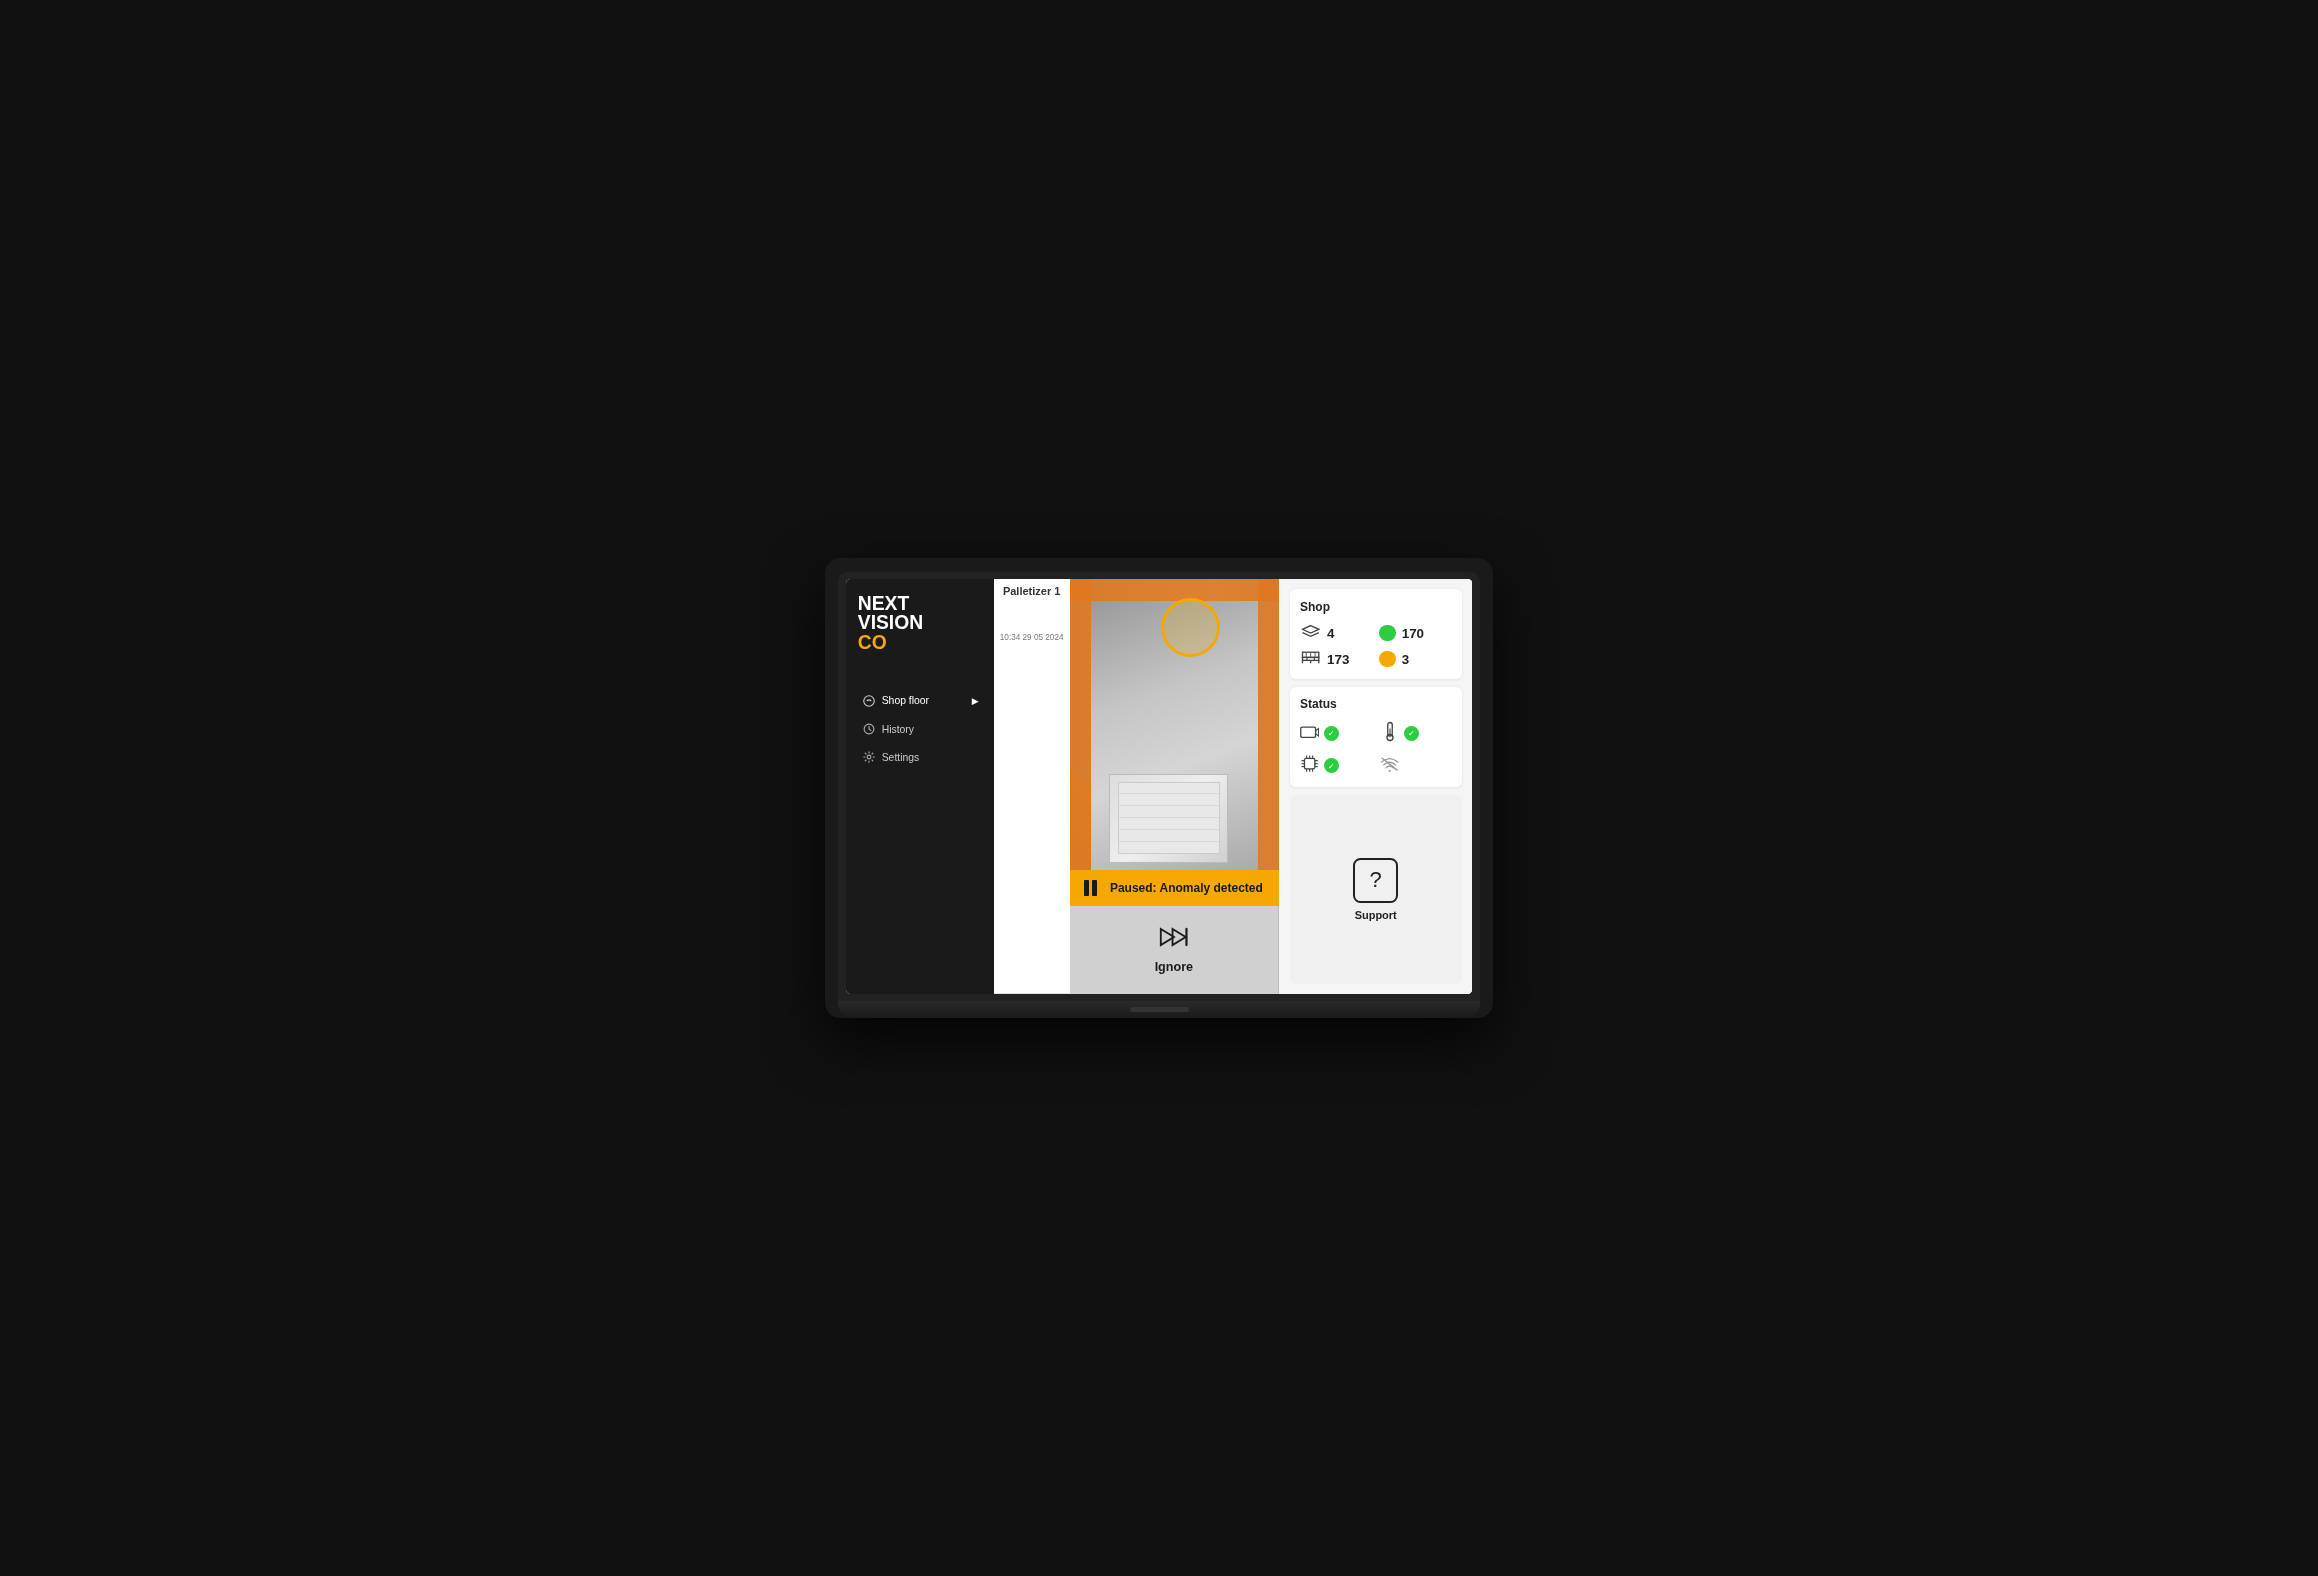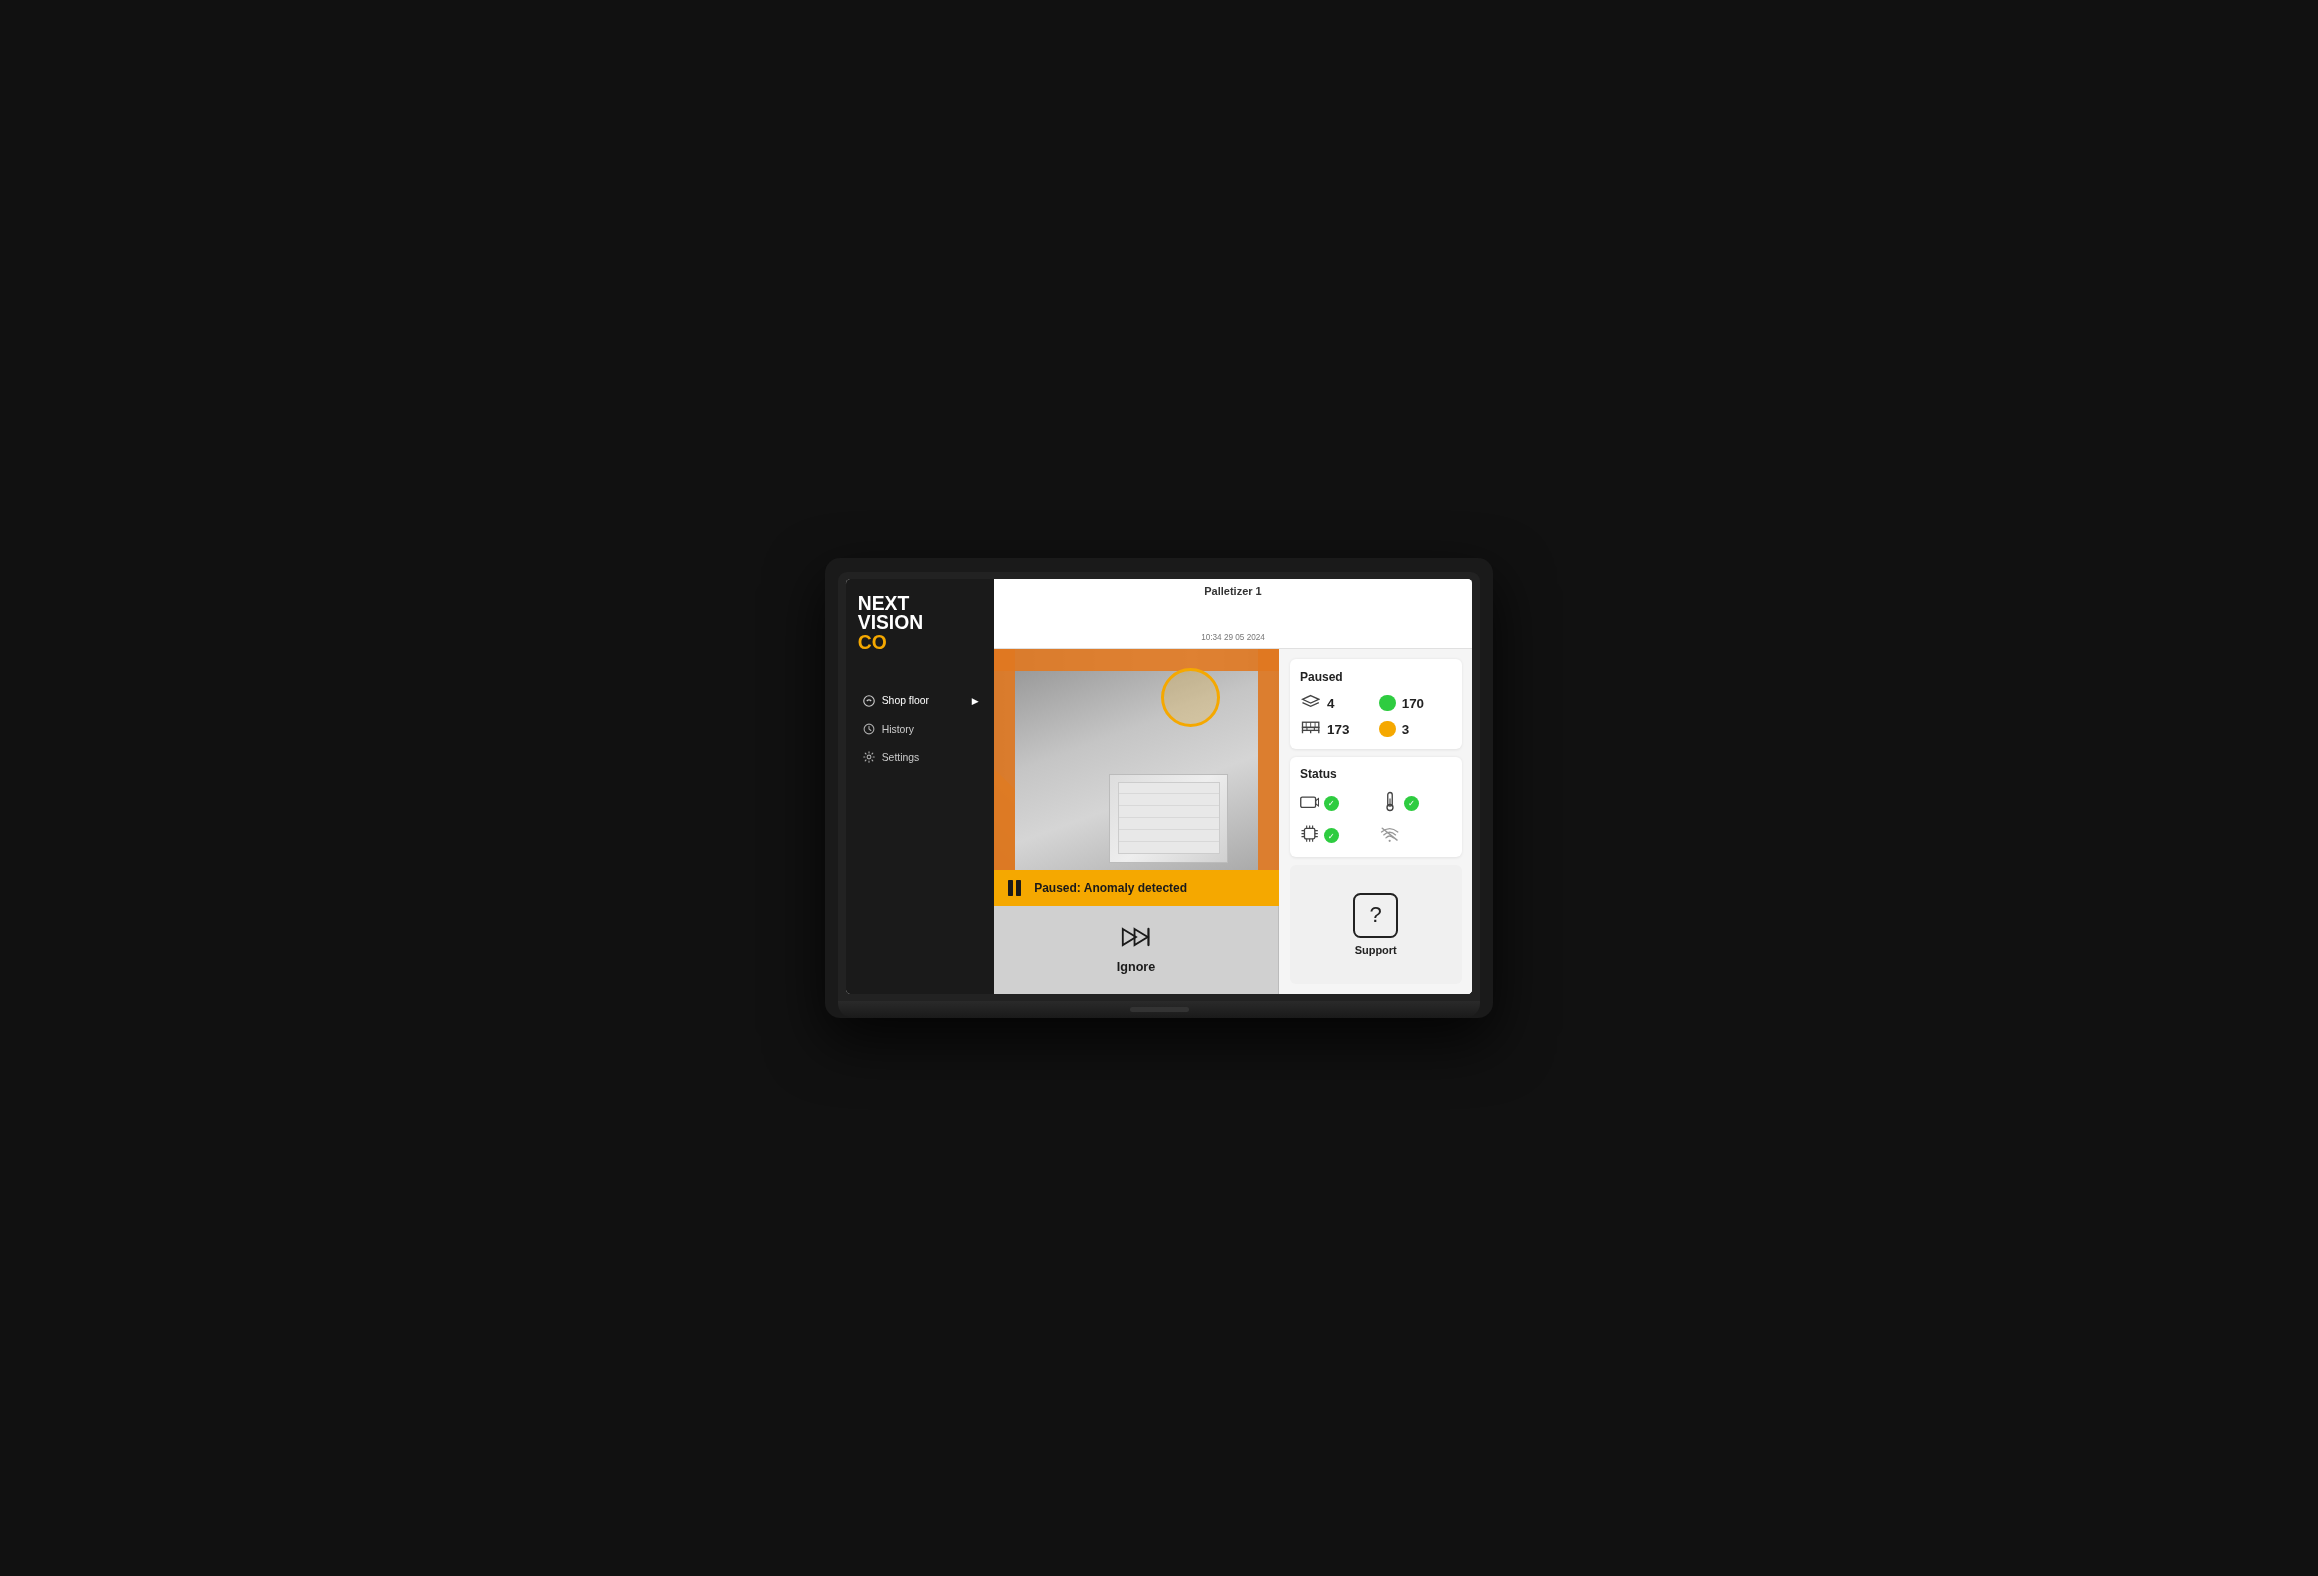--- a/index.html
+++ b/index.html
@@ -124,21 +124,21 @@
       display: flex;
       align-items: center;
       justify-content: center;
       flex-shrink: 0;
     }
 
     
     .main-content {
       flex: 1;
       display: flex;
-      flex-direction: column;
+      flex-direction: row;
       overflow: hidden;
     }
 
     
     .header {
       background: #fff;
       text-align: center;
       padding: 6px;
       border-bottom: 0.7px solid #e0e0e0;
     }
@@ -557,21 +557,21 @@
                     </svg>
                   </div>
                   <span class="btn-label">Ignore</span>
                 </button>
               </div>
             </div>
 
             <div class="right-panel">
 
               <div class="panel-card">
-                <div class="card-title">Paused</div>
+                <div class="card-title">Shop</div>
                 <div class="stats-grid">
 
                   <div class="stat-item">
                     <div class="stat-icon layers-icon">
                       <svg width="19.3" height="15" viewBox="0 0 26 20" fill="none">
                         <path d="M13 2 L24 7 L13 12 L2 7 Z" stroke="#444" stroke-width="1.8" fill="none"></path>
                         <path d="M2 11.5 L13 16.5 L24 11.5" stroke="#444" stroke-width="1.8" fill="none"></path>
                       </svg>
                     </div>
                     <span class="stat-value">4</span>

